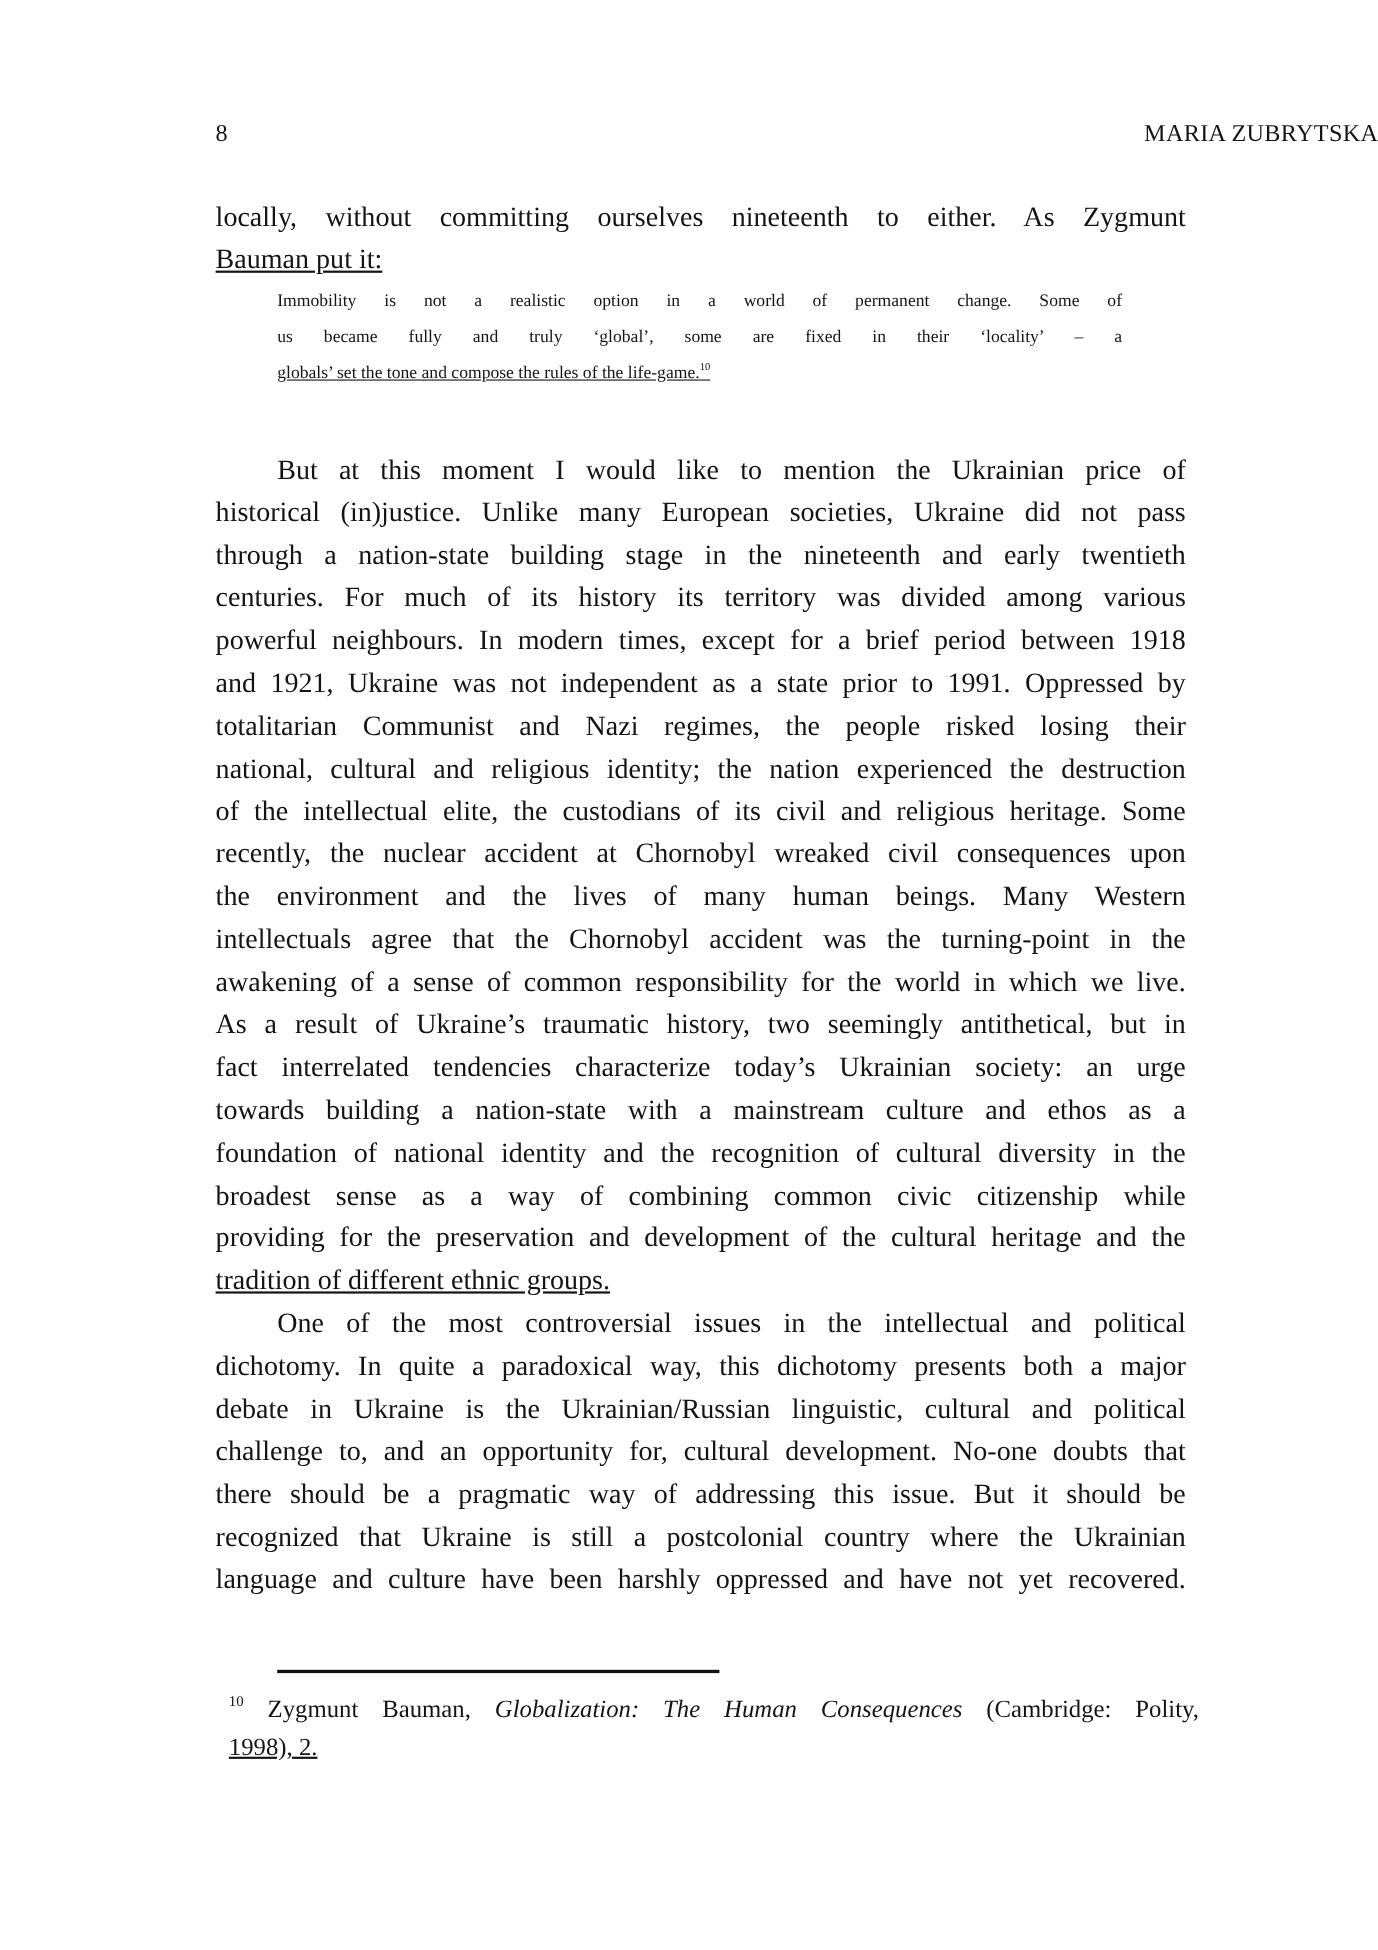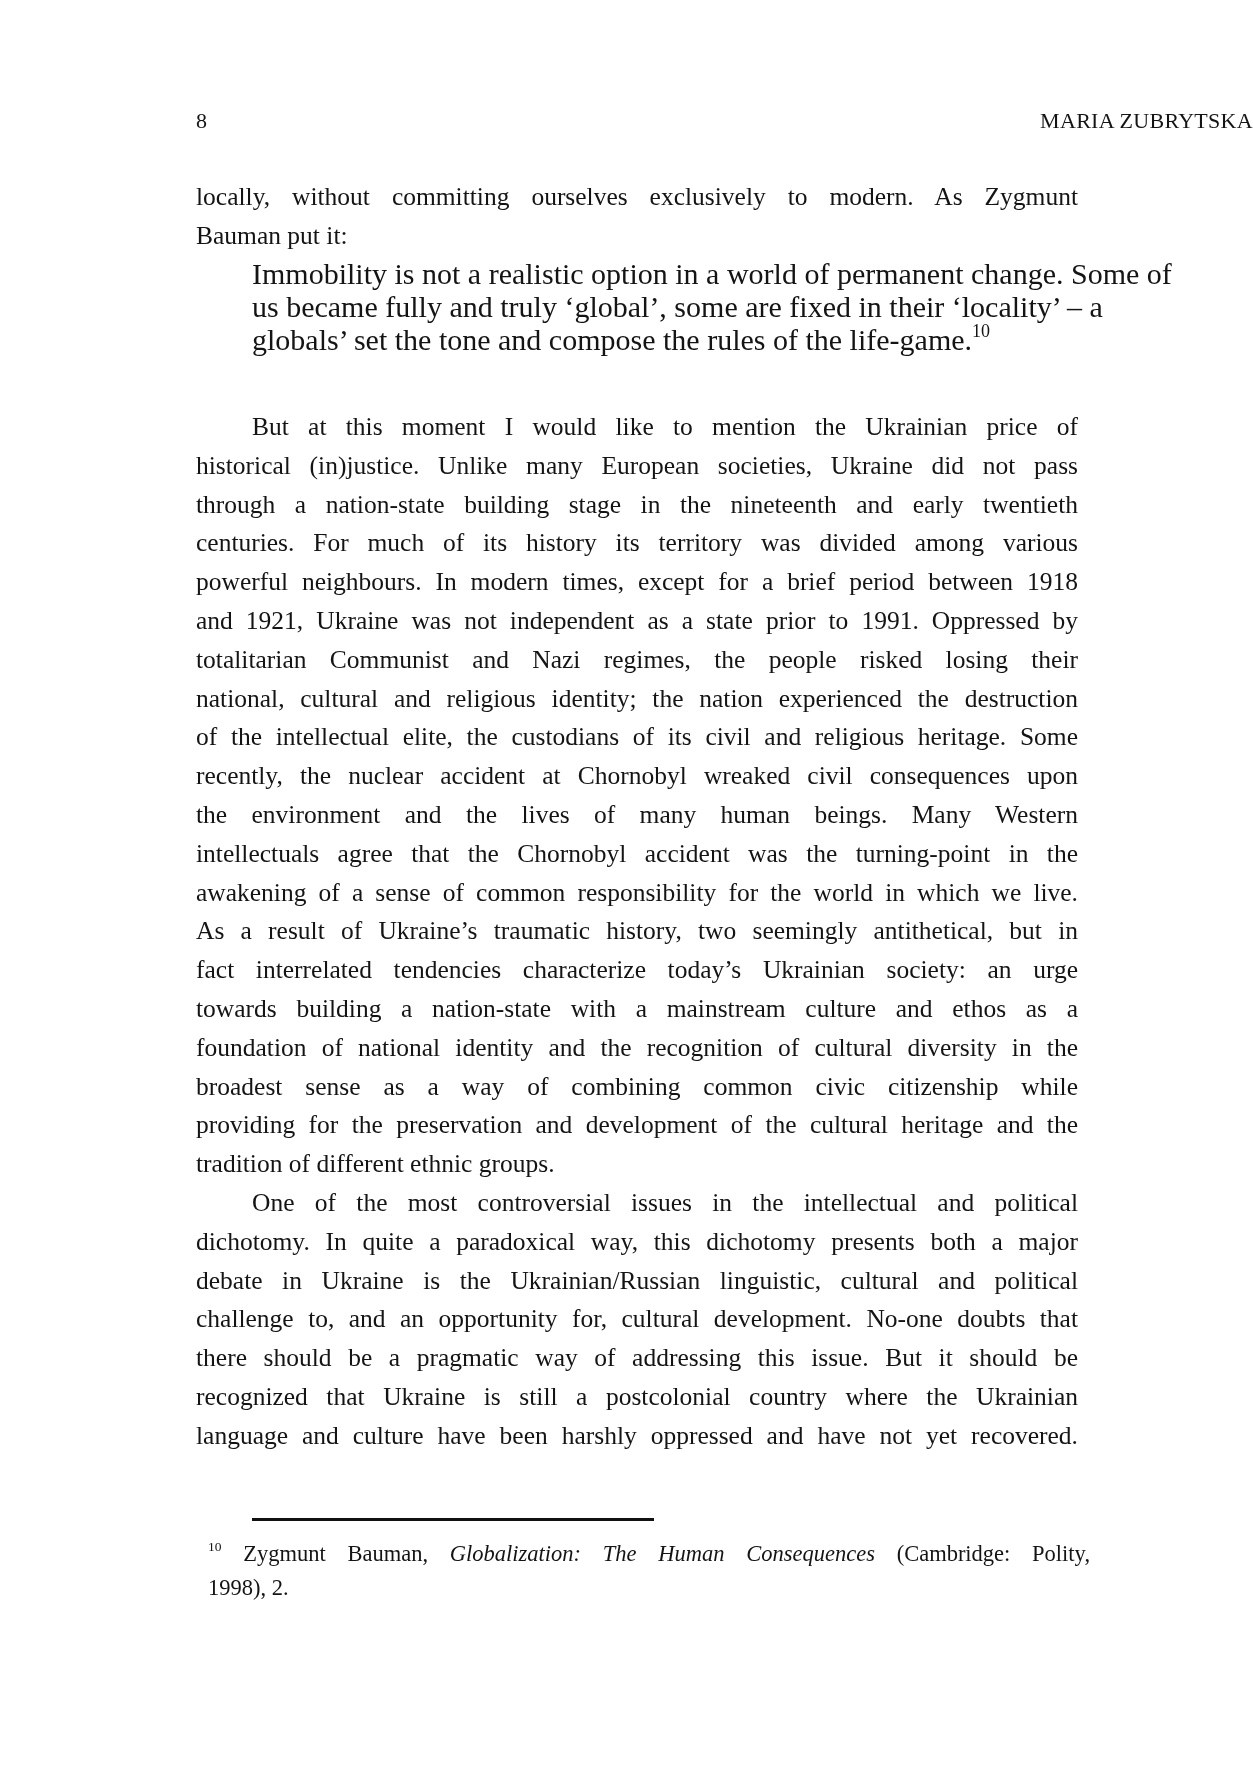--- a/index.html
+++ b/index.html
@@ -4,36 +4,36 @@
 <style>
   html, body { margin: 0; padding: 0; background: #ffffff; }
   body { width: 1253px; height: 1773px; position: relative; overflow: hidden;
          font-family: "Liberation Serif", "DejaVu Serif", serif; color: #141414; }
   .page-number { position: absolute; left: 196px; top: 108px; font-size: 22px; line-height: 26px; }
   .running-head { position: absolute; left: 0; width: 1253px; top: 108px; text-align: right;
                   font-size: 22px; line-height: 26px; letter-spacing: 0.3px; padding-left: 16px; box-sizing: border-box; }
   .body-text { position: absolute; left: 196px; width: 882px; font-size: 25.5px; line-height: 38.8px;
                text-align: justify; }
   .line { display: block; text-align: justify; text-align-last: justify; white-space: nowrap; }
-  .line.last { text-align-last: left; }
+  .line.last { text-align-last: left; text-decoration: underline; }
   .indent { text-indent: 56px; margin-top: 14px; }
-  .block-quote { position: absolute; left: 252px; width: 768px; font-size: 30px; line-height: 32.8px; }
+  .block-quote { position: absolute; left: 252px; width: 768px; font-size: 16px; line-height: 32.8px; }
   .footnote-rule { position: absolute; left: 252px; top: 1518px; width: 402px; height: 3px; background: #111; }
   .footnote { position: absolute; left: 196px; width: 882px; top: 1537px; font-size: 22.5px; line-height: 34px; margin-left: 12px; }
   sup { font-size: 0.6em; line-height: 0; vertical-align: 0.75em; }
   em { font-style: italic; }
 </style>
 </head>
 <body>
 
 <div class="page-number">8</div>
 <div class="running-head">MARIA ZUBRYTSKA</div>
 
 <div class="body-text" style="top:178px;">
-  <span class="line">locally, without committing ourselves exclusively to modern. As Zygmunt</span>
+  <span class="line">locally, without committing ourselves nineteenth to either. As Zygmunt</span>
   <span class="line last">Bauman put it:</span>
 </div>
 
 <div class="block-quote" style="top:258px;">
   <span class="line">Immobility is not a realistic option in a world of permanent change. Some of</span>
   <span class="line">us became fully and truly ‘global’, some are fixed in their ‘locality’ – a</span>
   <span class="line last"><span>globals’ set the tone and compose the rules of the life-game.</span><sup>10</sup></span>
 </div>
 
 <div class="body-text" style="top:394px;">

